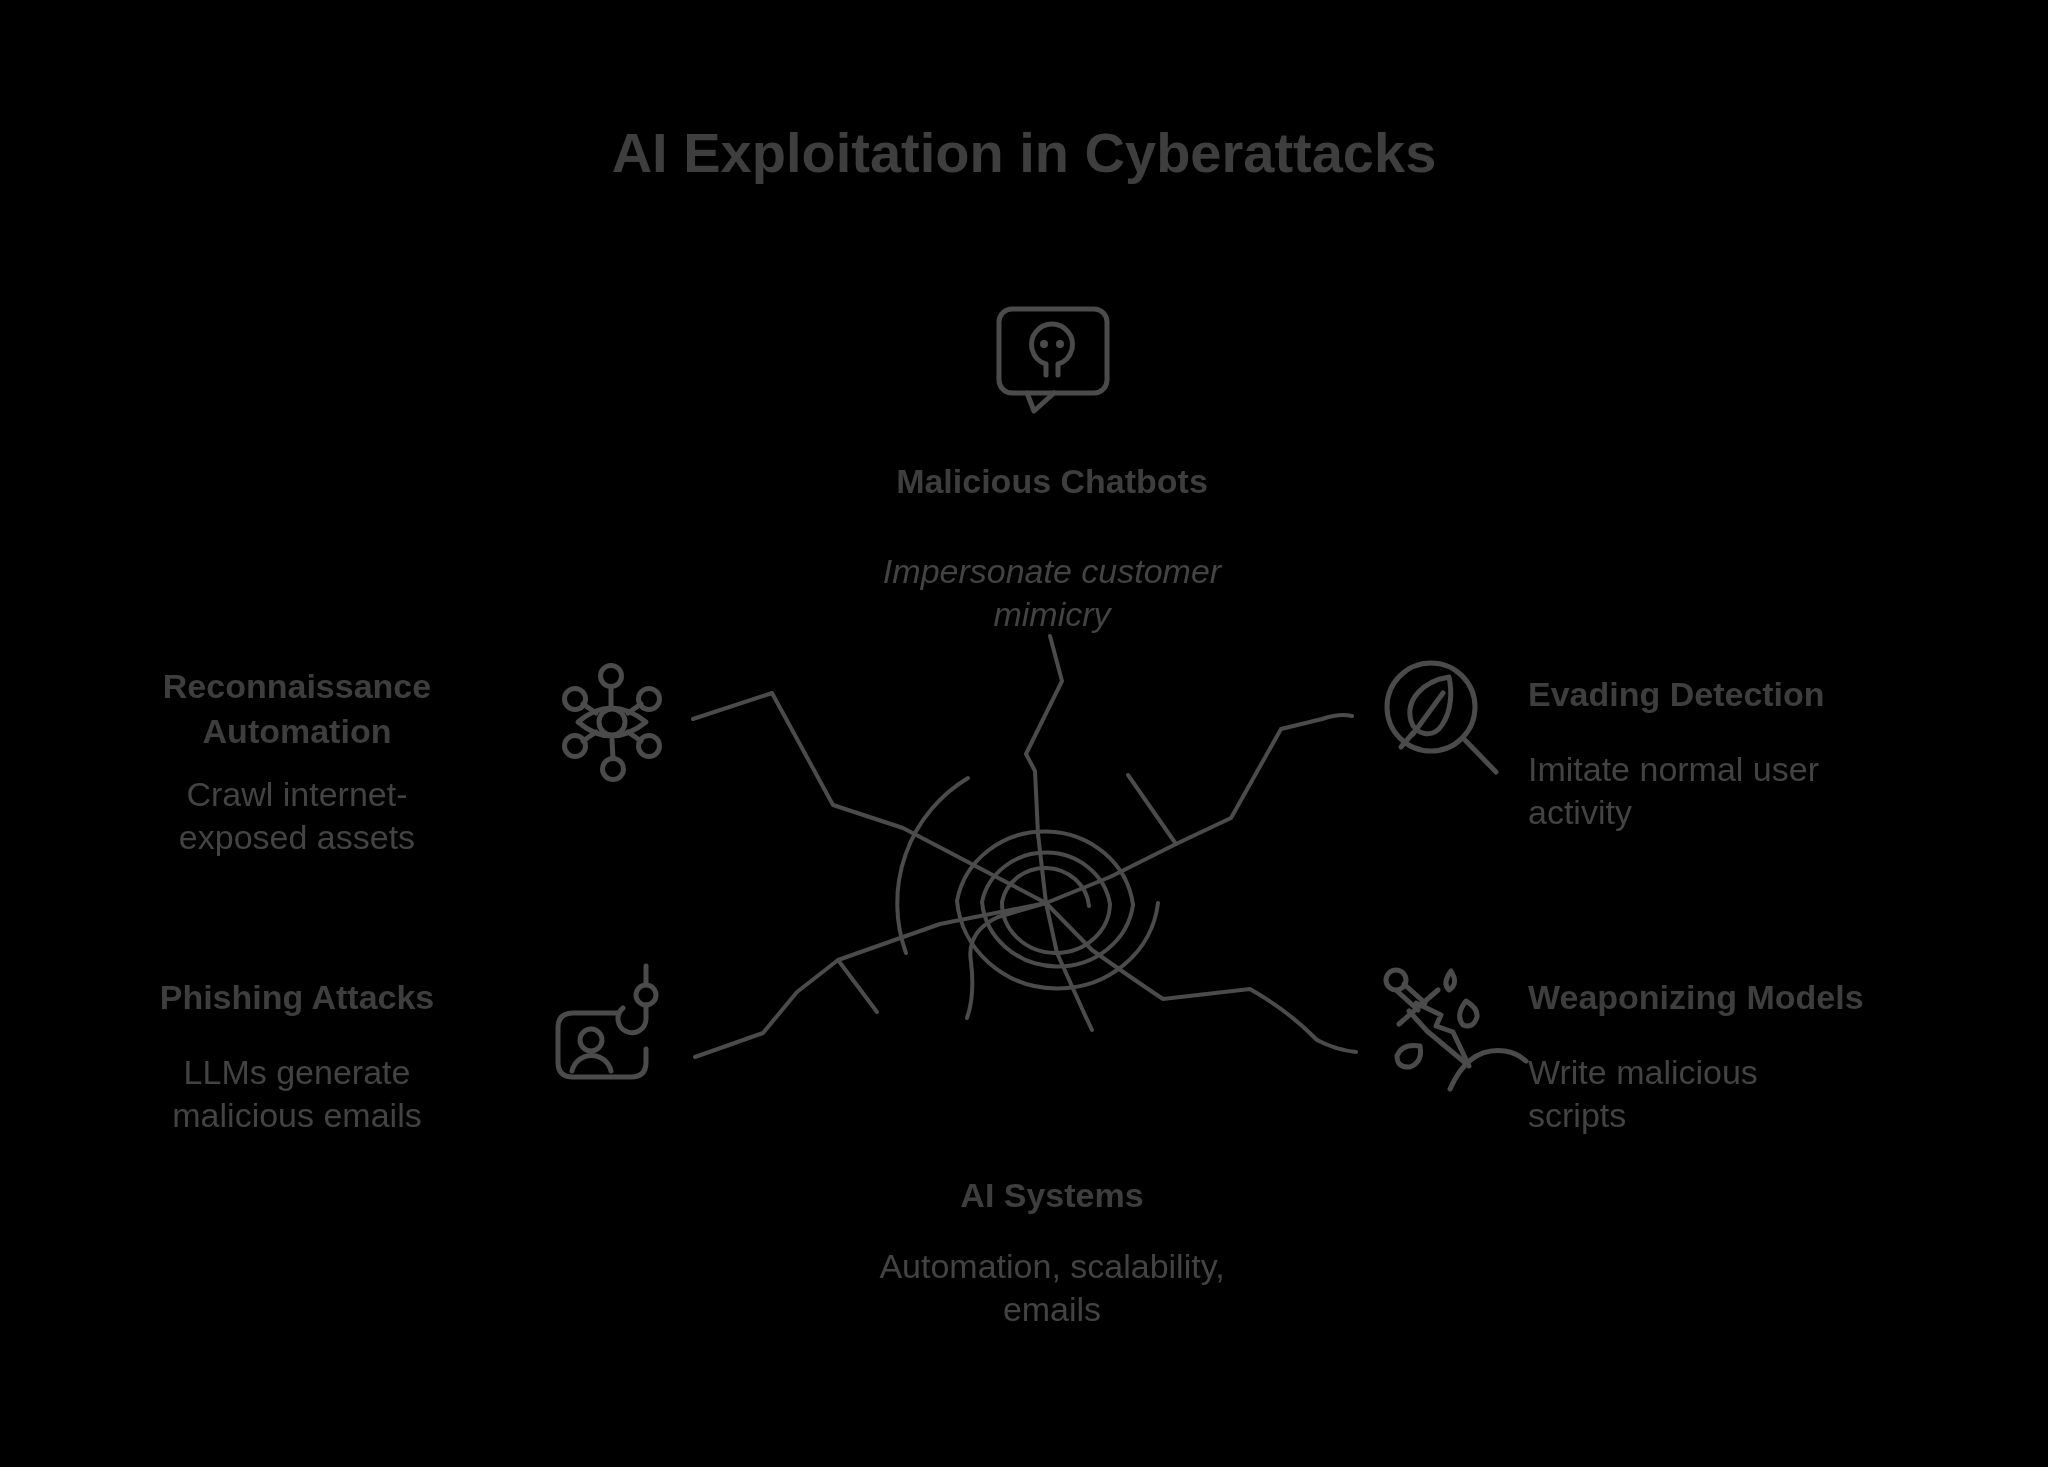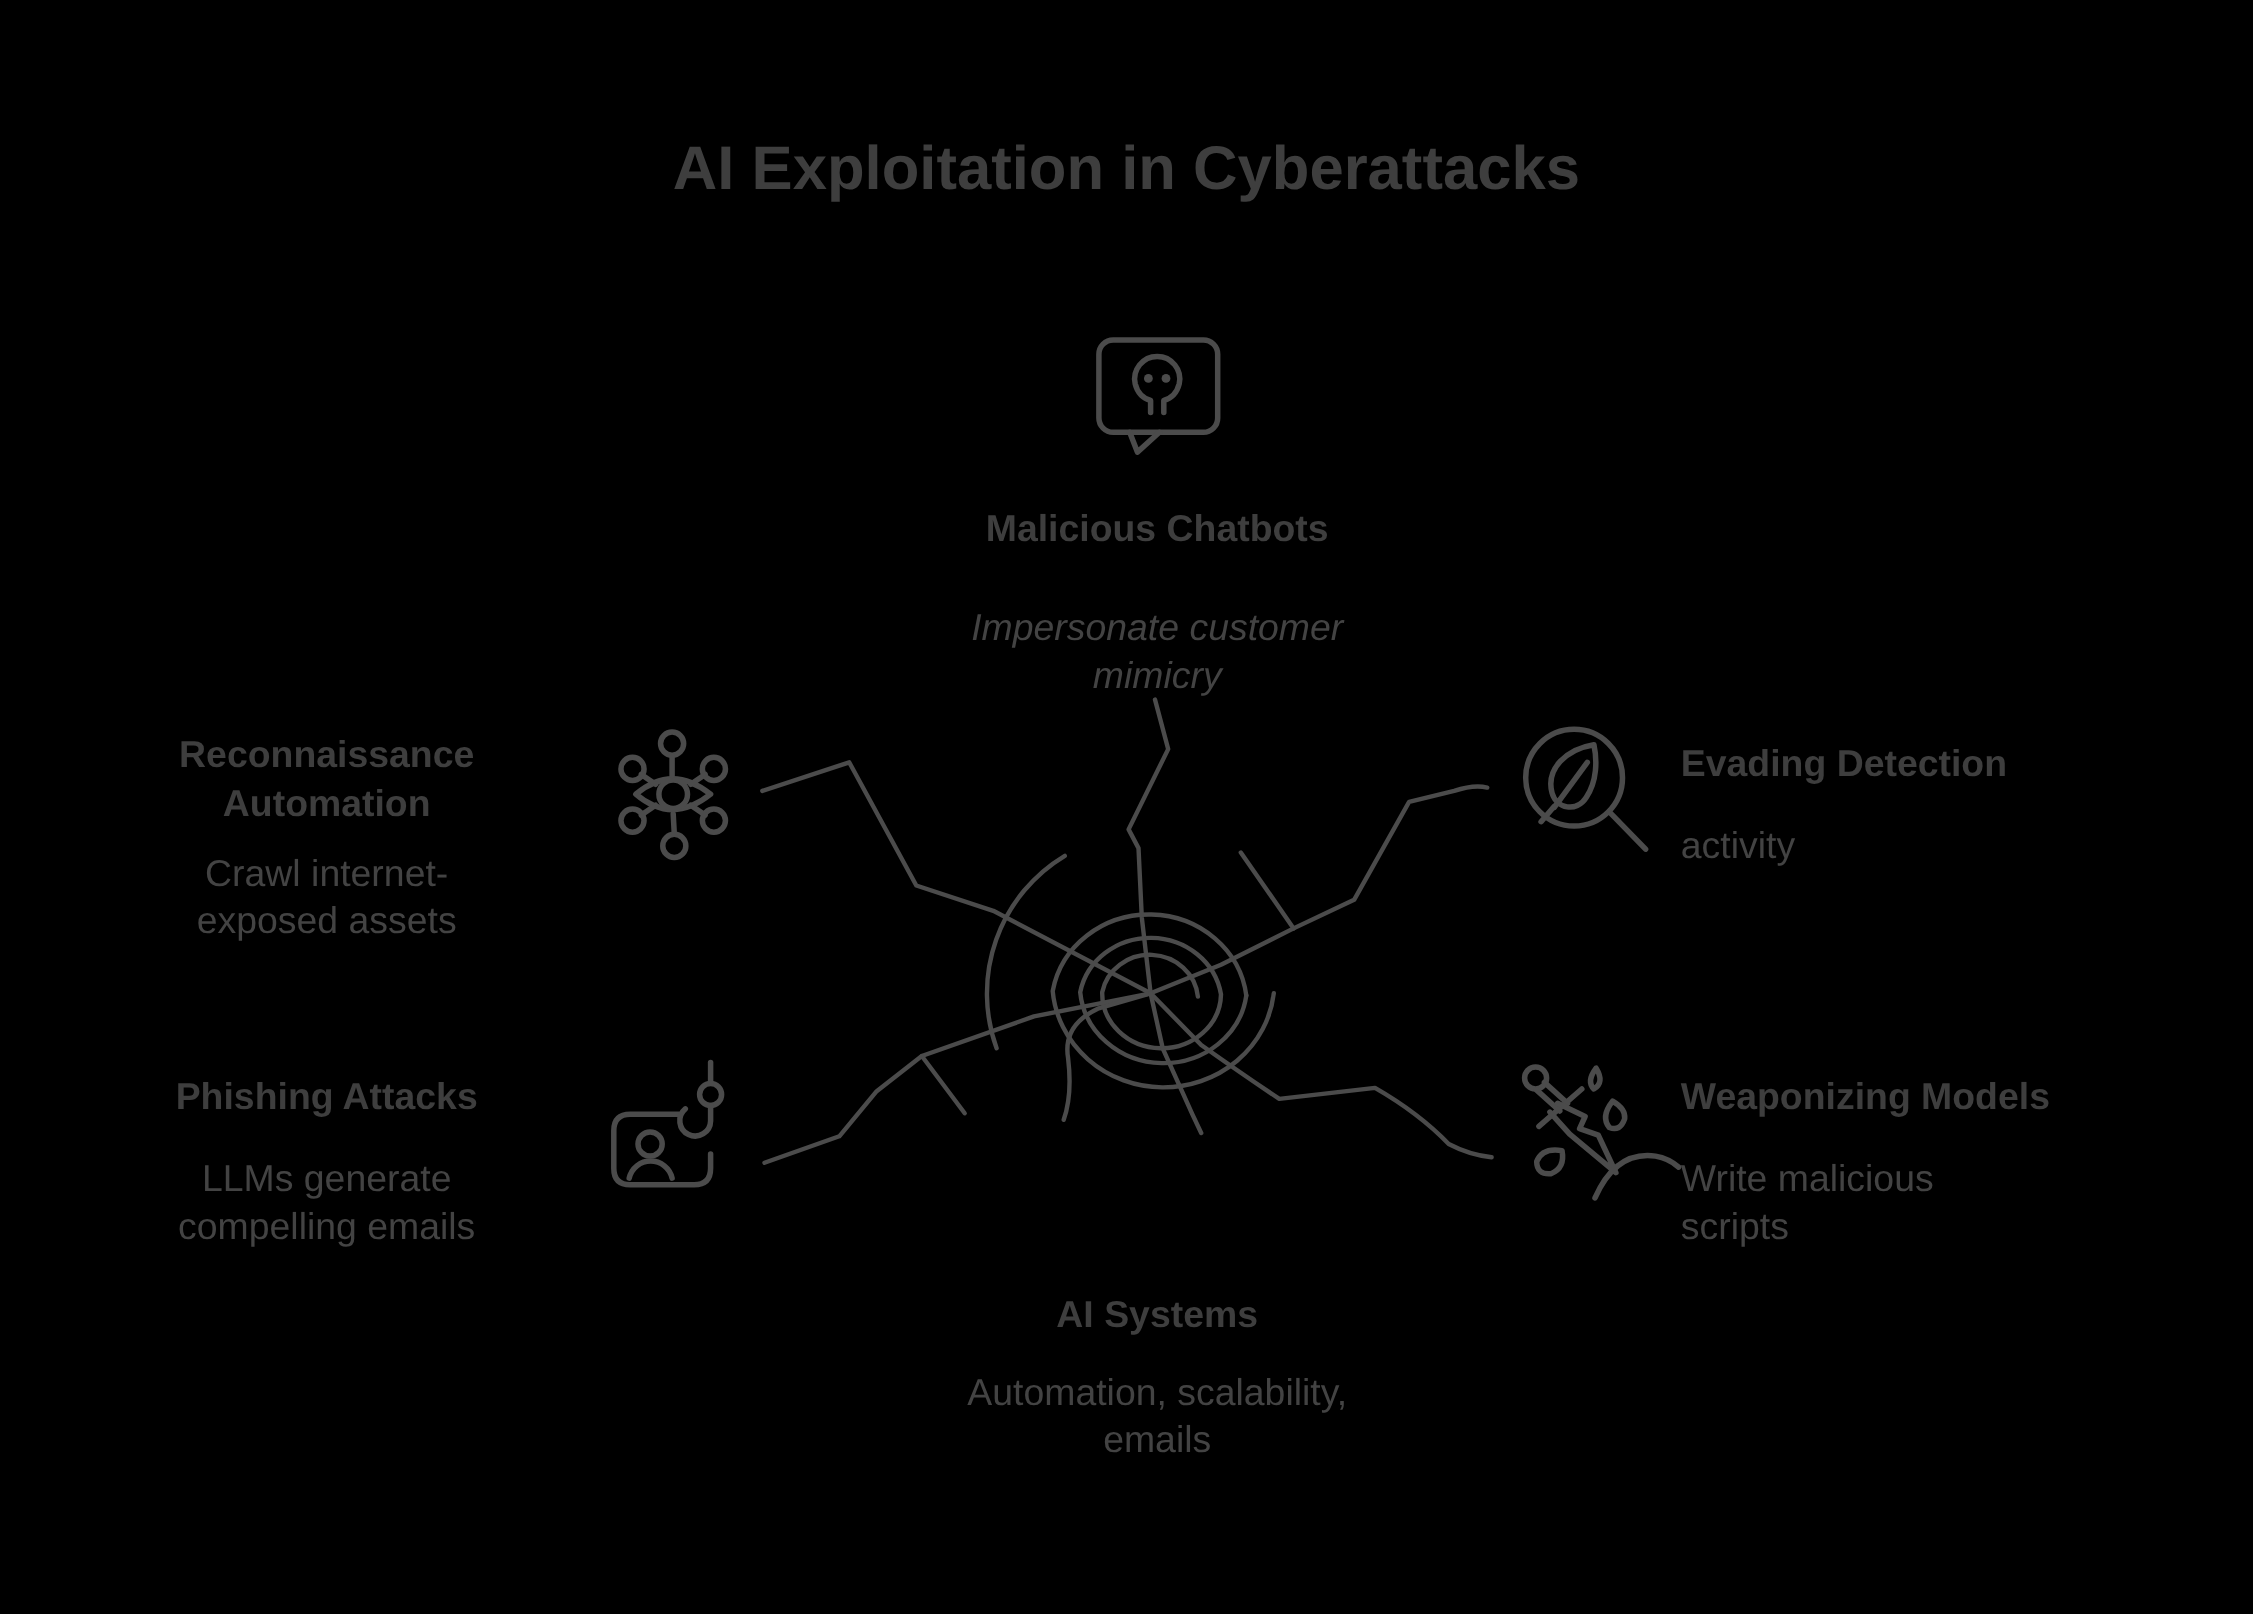--- a/index.html
+++ b/index.html
@@ -127,31 +127,32 @@
       <div>Crawl internet-</div>
       <div>exposed assets</div>
     </div>
   </div>
 
   <div class="node node-evade">
     <div class="node-title">
       <div>Evading Detection</div>
     </div>
     <div class="node-desc">
+      <div>Imitate normal user</div>
       <div>activity</div>
     </div>
   </div>
 
   <div class="node node-phish">
     <div class="node-title">
       <div>Phishing Attacks</div>
     </div>
     <div class="node-desc">
       <div>LLMs generate</div>
-      <div>compelling emails</div>
+      <div>malicious emails</div>
     </div>
   </div>
 
   <div class="node node-weapon">
     <div class="node-title">
       <div>Weaponizing Models</div>
     </div>
     <div class="node-desc">
       <div>Write malicious</div>
       <div>scripts</div>

